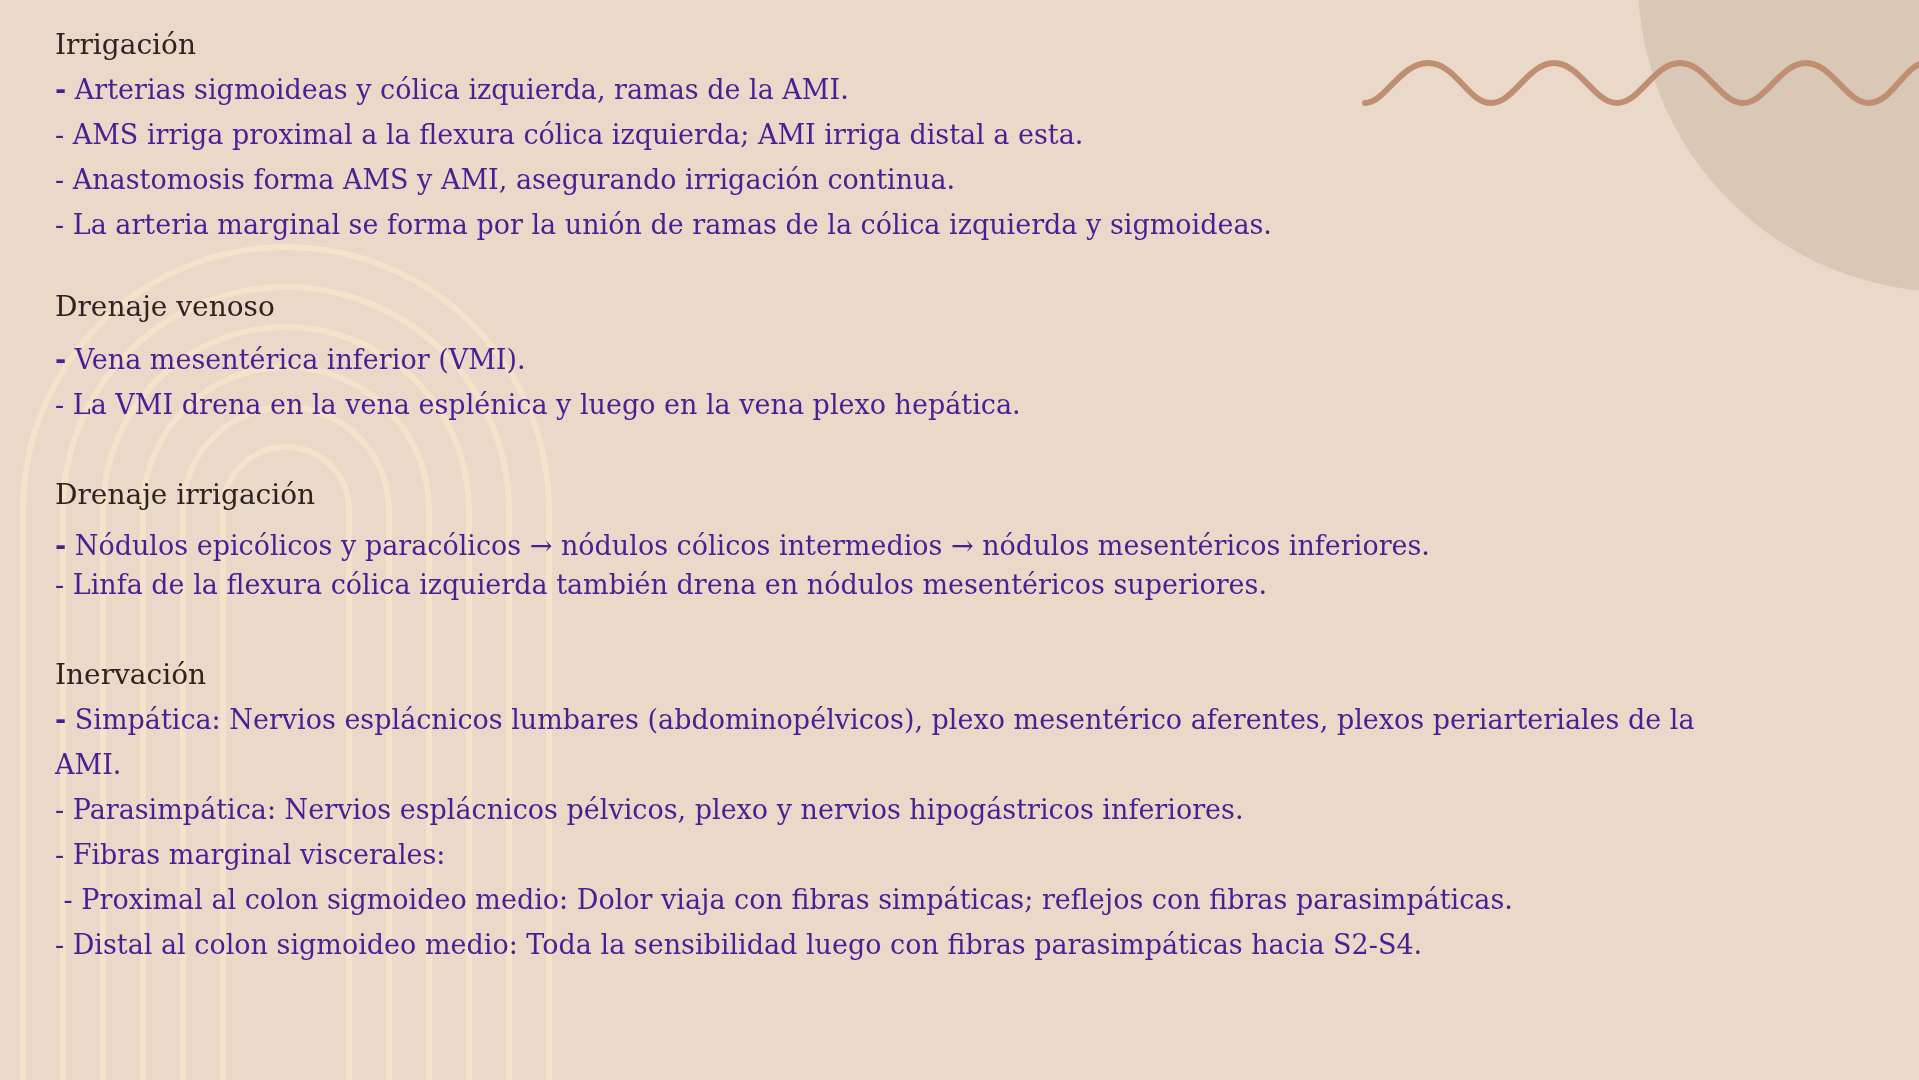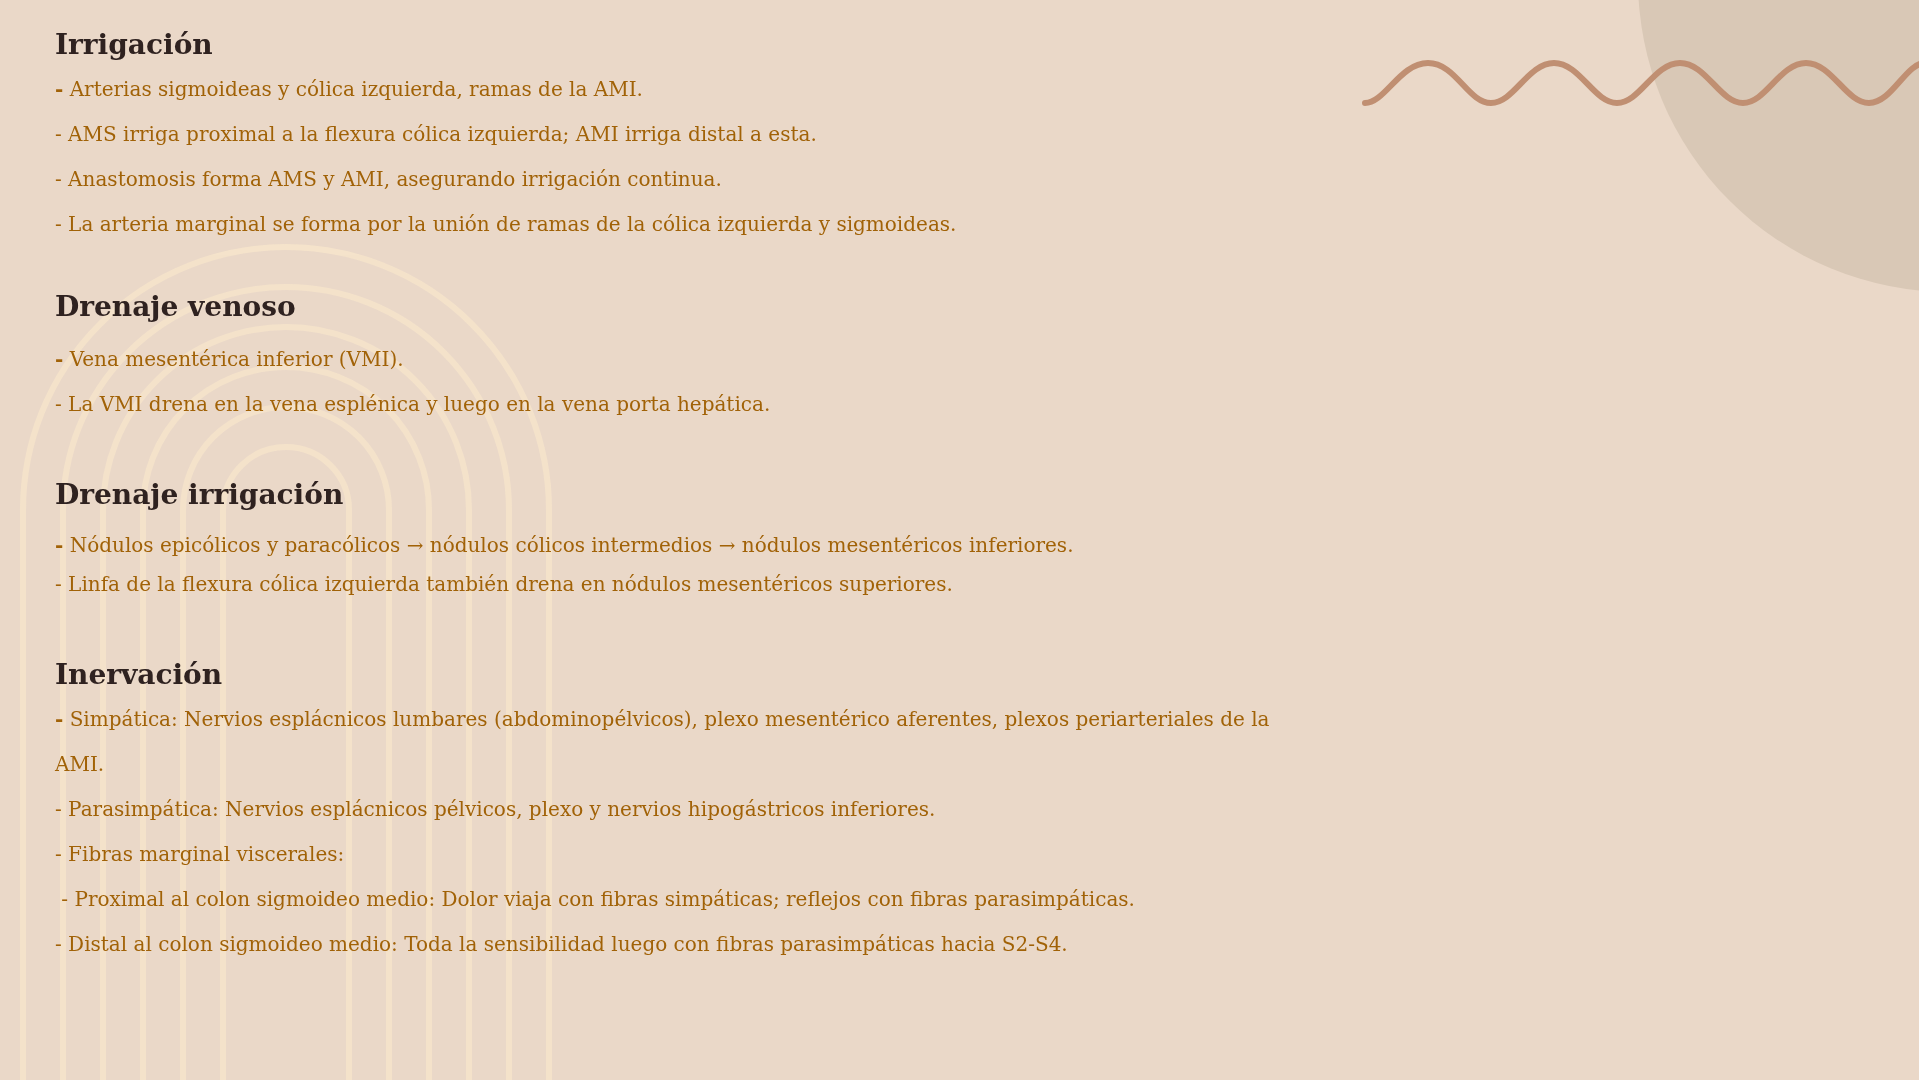--- a/index.html
+++ b/index.html
@@ -6,24 +6,24 @@
   body {
     width:1919px; height:1080px; overflow:hidden; position:relative;
     background:#ead8c8;
     font-family:"DejaVu Serif", "Liberation Serif", serif;
     color:#3a2c28;
   }
   .deco { position:absolute; left:0; top:0; width:1919px; height:1080px; pointer-events:none; }
   .content { position:absolute; left:55px; top:0; width:1840px; }
   .line {
     position:absolute; left:0; white-space:pre;
-    font-size:20px; line-height:45px; height:45px;
-    color:#a16207; font-weight:normal;
+    font-size:27px; line-height:45px; height:45px;
+    color:#4c1d95; font-weight:normal;
   }
-  .line.heading { font-weight:bold; font-size:28px; color:#2f2220; }
+  .line.heading { font-weight:normal; font-size:28px; color:#2f2220; }
   .line .dash-bold { font-weight:bold; }
 </style>
 </head>
 <body>
 
 <svg class="deco" viewBox="0 0 1919 1080" xmlns="http://www.w3.org/2000/svg">
 
   <circle cx="1950" cy="-20" r="312" fill="#d9c8b6"></circle>
 
   <g fill="none" stroke="#f6e4cb" stroke-width="6" opacity="0.9">
@@ -41,21 +41,21 @@
 <div class="content">
 
   <div class="line heading" style="top:22px">Irrigación</div>
   <div class="line" style="top:67px"><span class="dash-bold">-</span><span> Arterias sigmoideas y cólica izquierda, ramas de la AMI.</span></div>
   <div class="line" style="top:112px"><span>-</span><span> AMS irriga proximal a la flexura cólica izquierda; AMI irriga distal a esta.</span></div>
   <div class="line" style="top:157px"><span>-</span><span> Anastomosis forma AMS y AMI, asegurando irrigación continua.</span></div>
   <div class="line" style="top:202px"><span>-</span><span> La arteria marginal se forma por la unión de ramas de la cólica izquierda y sigmoideas.</span></div>
 
   <div class="line heading" style="top:284px">Drenaje venoso</div>
   <div class="line" style="top:337px"><span class="dash-bold">-</span><span> Vena mesentérica inferior (VMI).</span></div>
-  <div class="line" style="top:382px"><span>-</span><span> La VMI drena en la vena esplénica y luego en la vena porta hepática.</span></div>
+  <div class="line" style="top:382px"><span>-</span><span> La VMI drena en la vena esplénica y luego en la vena plexo hepática.</span></div>
 
   <div class="line heading" style="top:472px">Drenaje irrigación</div>
   <div class="line" style="top:523px"><span class="dash-bold">-</span><span> Nódulos epicólicos y paracólicos → nódulos cólicos intermedios → nódulos mesentéricos inferiores.</span></div>
   <div class="line" style="top:562px"><span>-</span><span> Linfa de la flexura cólica izquierda también drena en nódulos mesentéricos superiores.</span></div>
 
   <div class="line heading" style="top:652px">Inervación</div>
   <div class="line" style="top:697px"><span class="dash-bold">-</span><span> Simpática: Nervios esplácnicos lumbares (abdominopélvicos), plexo mesentérico aferentes, plexos periarteriales de la</span></div>
   <div class="line" style="top:742px"><span></span><span>AMI.</span></div>
   <div class="line" style="top:787px"><span>-</span><span> Parasimpática: Nervios esplácnicos pélvicos, plexo y nervios hipogástricos inferiores.</span></div>
   <div class="line" style="top:832px"><span>-</span><span> Fibras marginal viscerales:</span></div>

